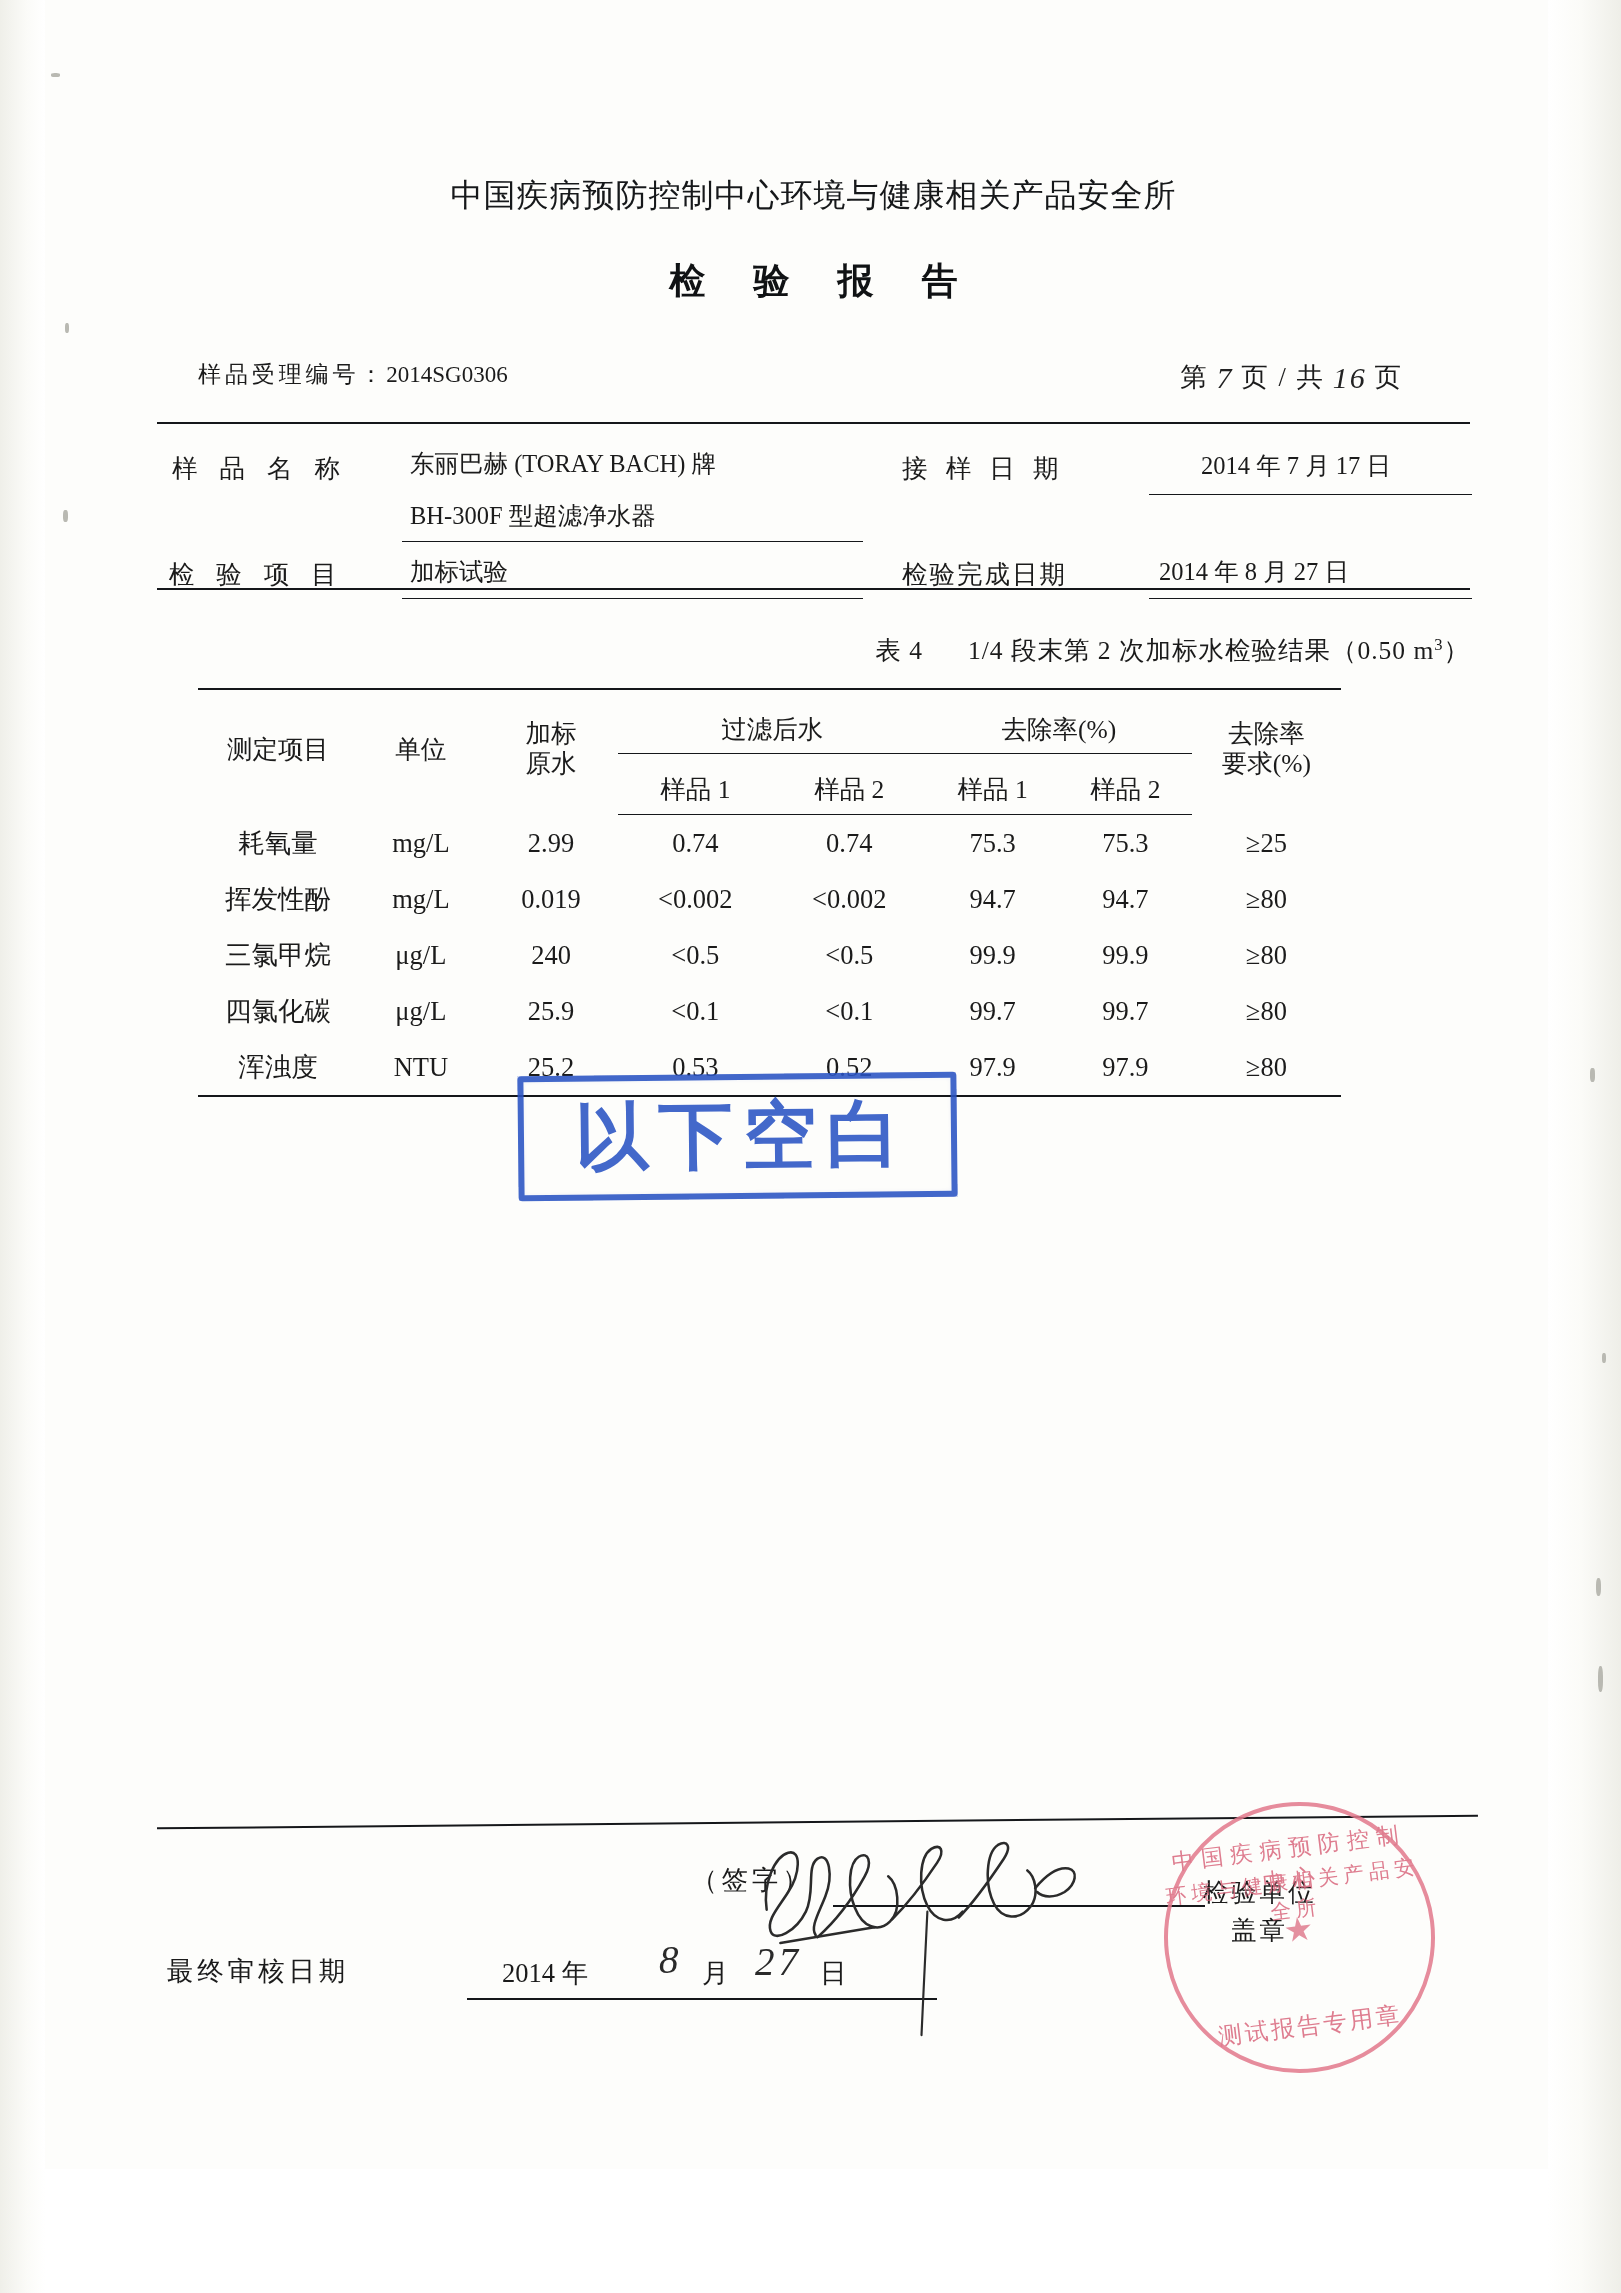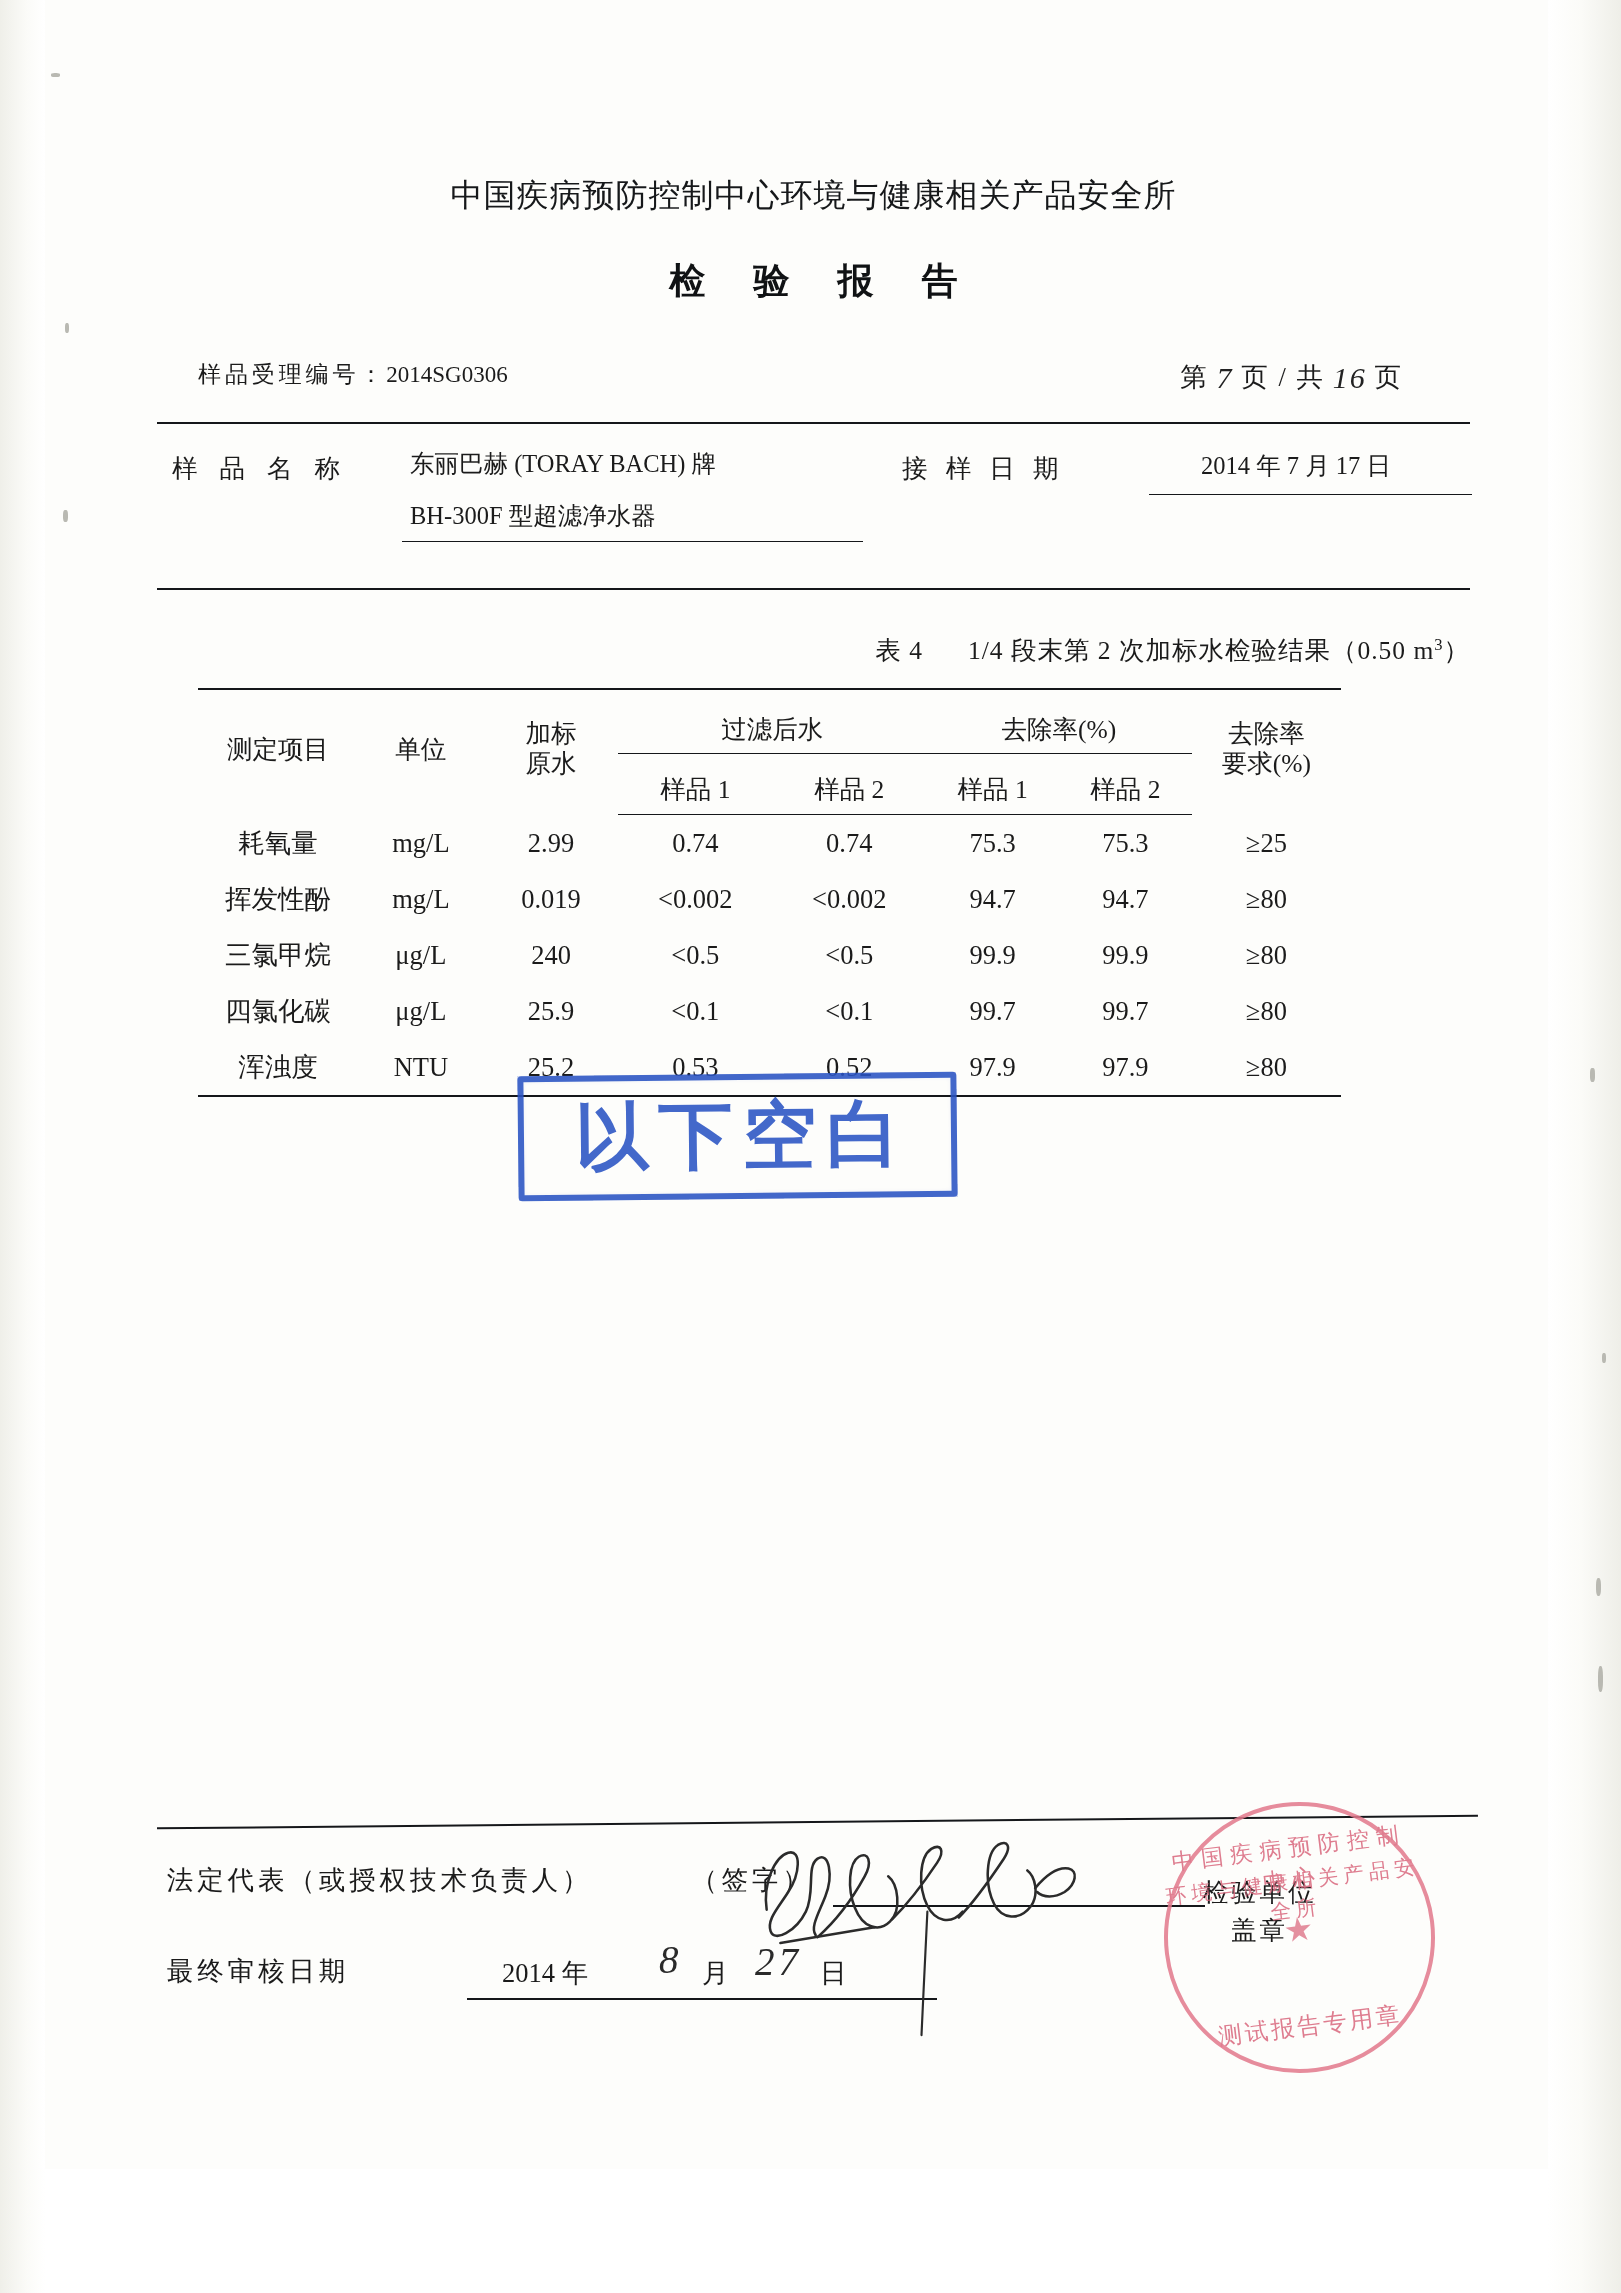--- a/index.html
+++ b/index.html
@@ -364,20 +364,28 @@
         <span class="meta-label" style="left:745px;top:7.8px;letter-spacing:5.9px;">接 样 日 期</span>
         <span class="meta-value" style="left:1044px;top:5.9px;">2014 年 7 月 17 日</span>
         <span class="uline" style="left:992px;top:51px;width:323px;"></span>
       </div>
 
       <div class="meta-row" style="height:53px;">
         <span class="meta-value" style="left:253px;top:-5.9px;">BH-300F 型超滤净水器</span>
         <span class="uline" style="left:245px;top:37px;width:461px;"></span>
       </div>
 
+      <div class="meta-row">
+        <span class="meta-label" style="left:11.8px;top:0px;">检 验 项 目</span>
+        <span class="meta-value" style="left:253px;top:-2px;">加标试验</span>
+        <span class="uline" style="left:245px;top:41px;width:461px;"></span>
+        <span class="meta-label" style="left:745px;top:0px;letter-spacing:2px;">检验完成日期</span>
+        <span class="meta-value" style="left:1002px;top:-2px;">2014 年 8 月 27 日</span>
+        <span class="uline" style="left:992px;top:41px;width:323px;"></span>
+      </div>
 
     </div>
 
     <hr class="rule" style="margin-top:7.8px;">
 
     <div class="table-caption">
       <span>表 4</span><span class="gap"></span><span>1/4 段末第 2 次加标水检验结果（0.50 m</span><sup>3</sup><span>）</span>
     </div>
 
     <table class="results">
@@ -462,21 +470,20 @@
     </table>
 
   </div>
 
   <div class="blank-stamp">以下空白</div>
 
   <div class="footer-rule"></div>
 
   <div class="footer">
     <div class="footer-row1">
-      <span class="f-label">法定代表（或授权技术负责人）</span>
       <span class="f-sign-label">（签字）</span>
       <span class="sig-line"></span>
     </div>
     <div class="footer-row2">
       <span class="f-label">最终审核日期</span>
       <span class="f-date-year">2014 年</span>
       <span class="date-line"></span>
       <span class="sig-date-hand" style="left:502px;top:-15.7px;">8</span>
       <span style="position:absolute;left:545px;top:2px;">月</span>
       <span class="sig-date-hand" style="left:598px;top:-13.7px;">27</span>

